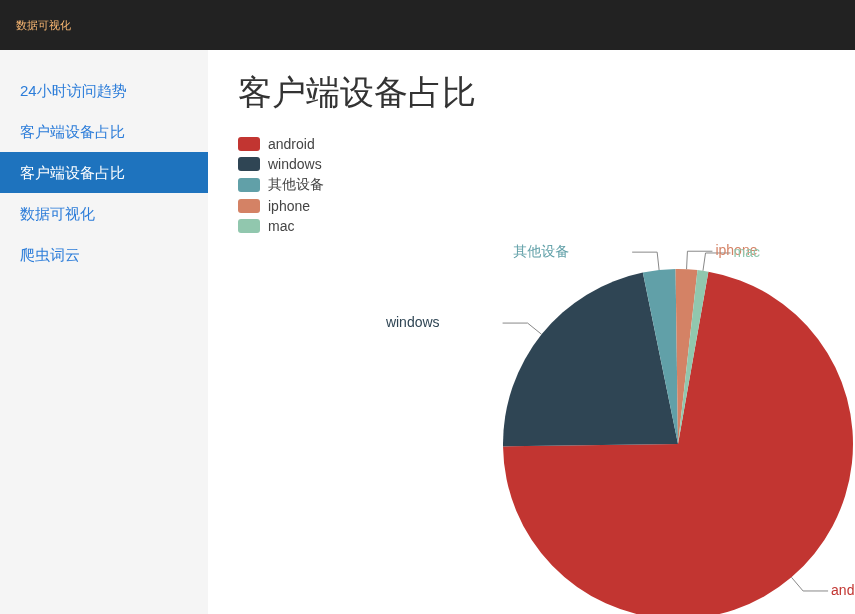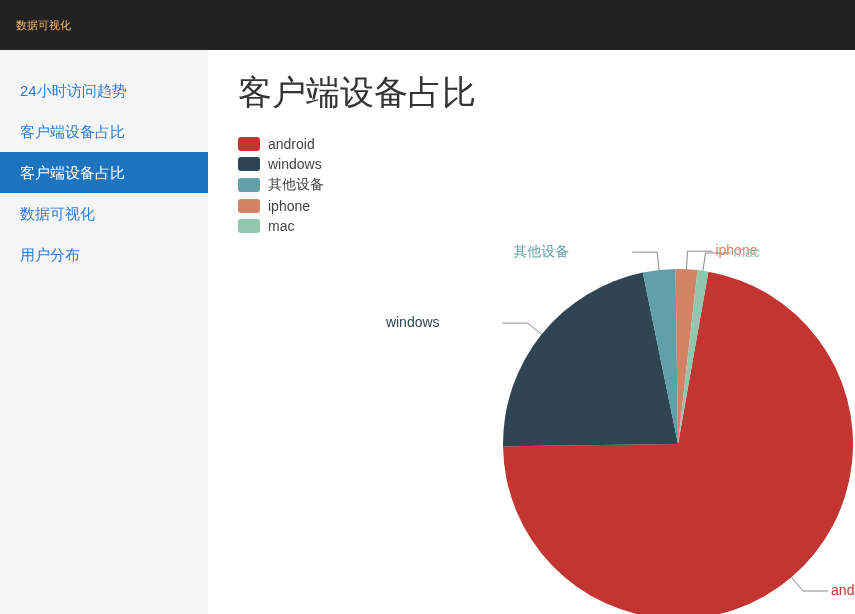--- a/index.html
+++ b/index.html
@@ -100,21 +100,21 @@
 <div class="header">
   <span>数据可视化</span>
 </div>
 
 <div class="body">
   <div class="sidebar">
       <div class="sidebar-item">24小时访问趋势</div>
       <div class="sidebar-item">客户端设备占比</div>
       <div class="sidebar-item active">客户端设备占比</div>
       <div class="sidebar-item">数据可视化</div>
-      <div class="sidebar-item">用户分布</div>
+      <div class="sidebar-item">爬虫词云</div>
     </div>
   <div class="main">
     <h1 class="page-title">客户端设备占比</h1>
     <div class="legend">
         <div class="legend-item">
           <span class="legend-swatch" style="background: rgb(194, 53, 49);"></span>
           <span>android</span>
         </div>
         <div class="legend-item">
           <span class="legend-swatch" style="background: rgb(47, 69, 84);"></span>

